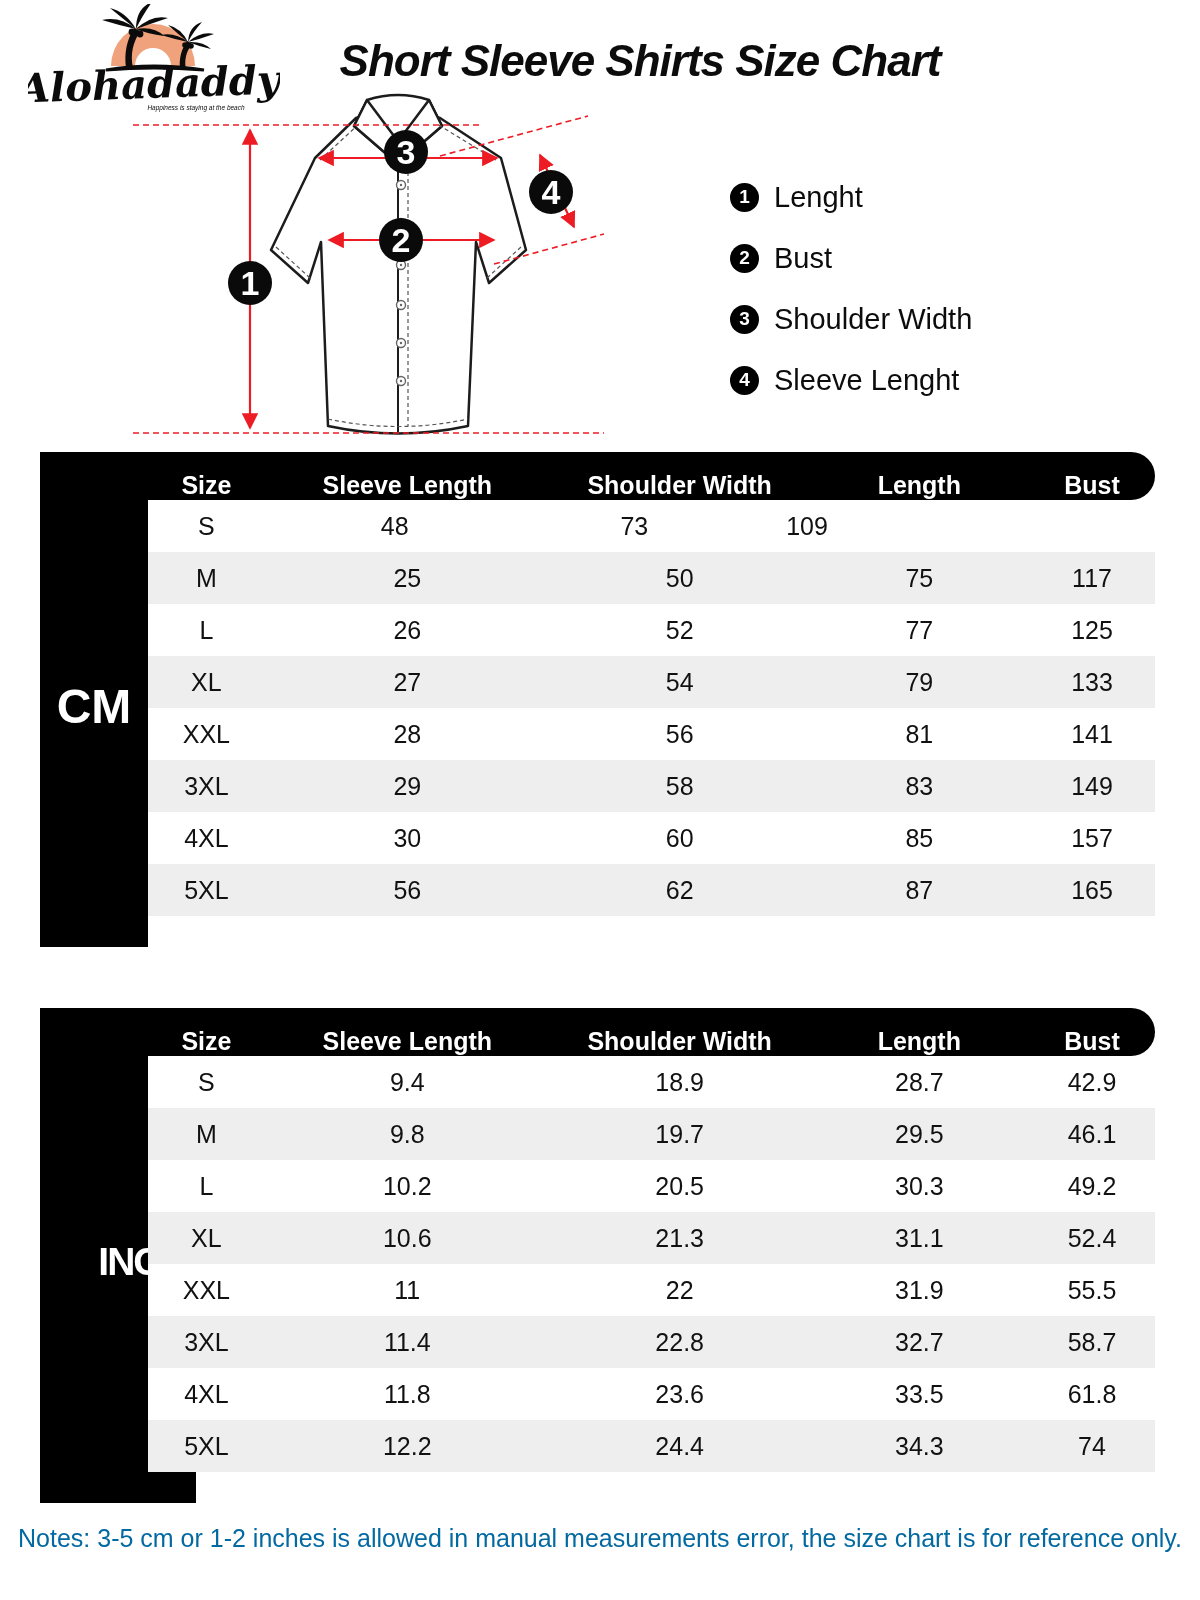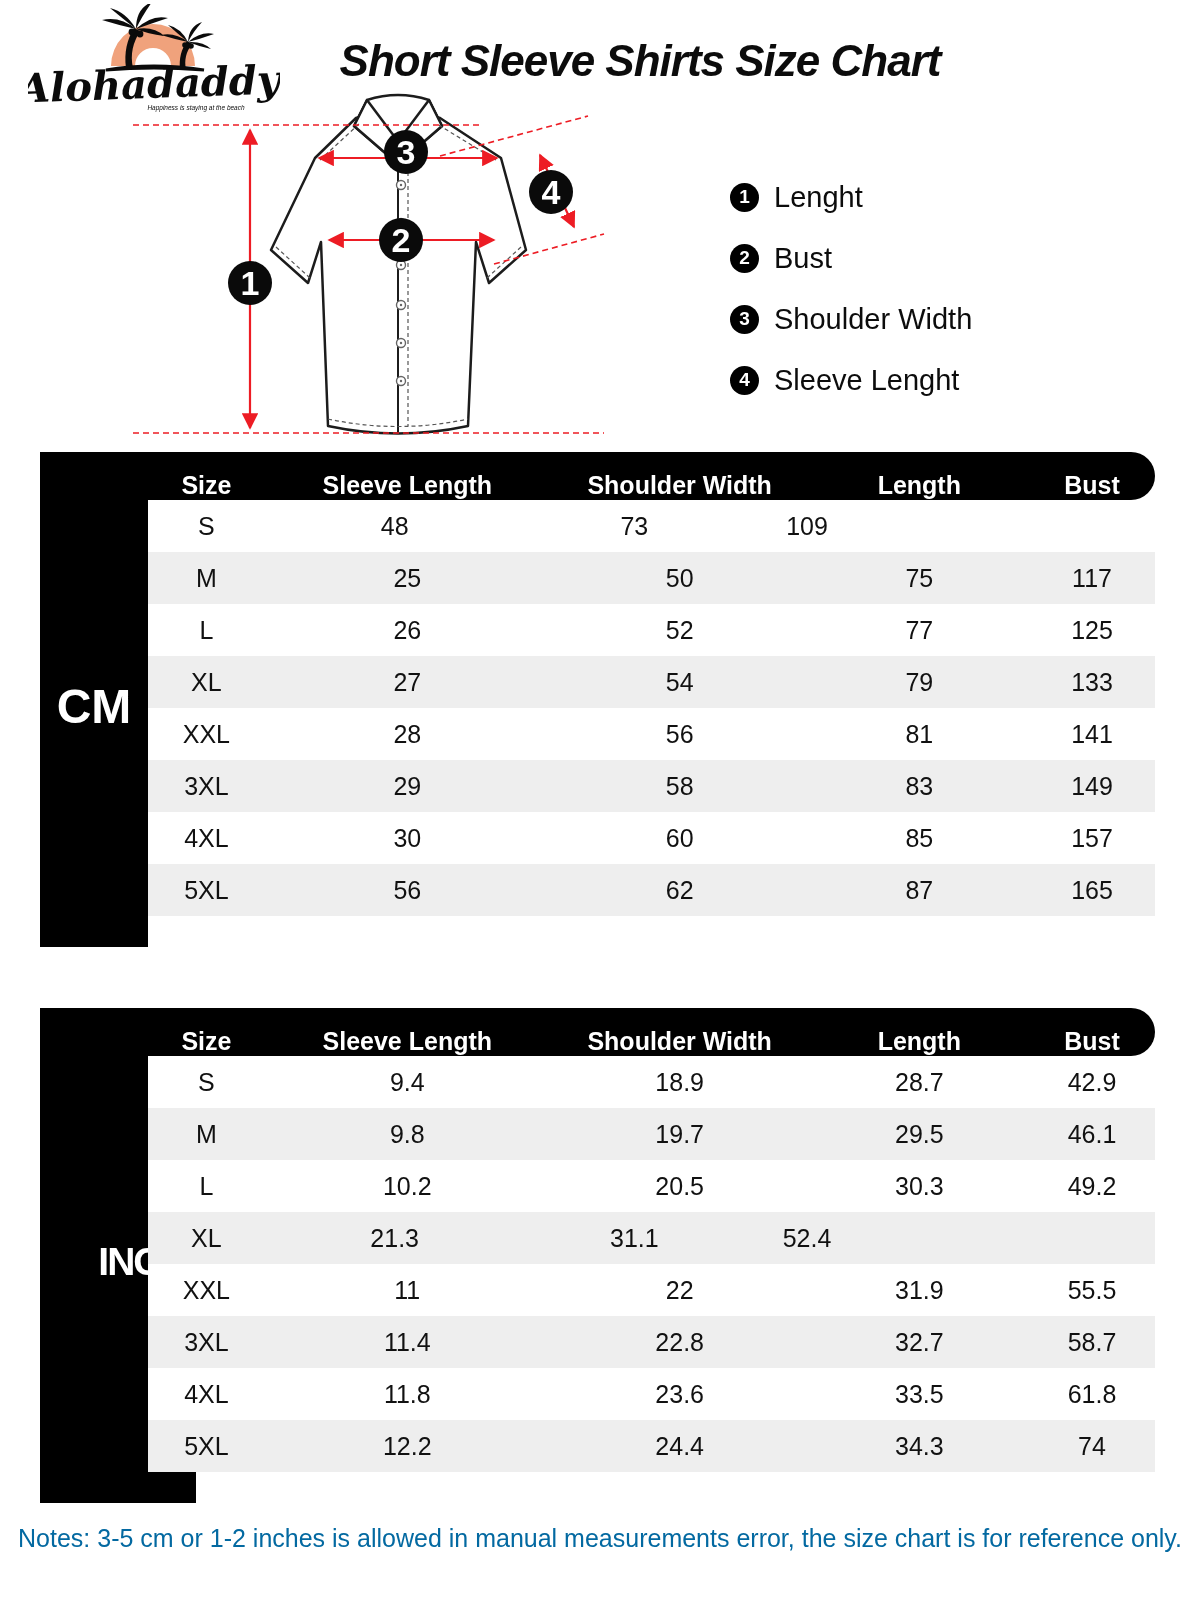--- a/index.html
+++ b/index.html
@@ -262,20 +262,21 @@
         </div>
       <div class="trow">
           <span class="c c0">L</span>
           <span class="c c1">10.2</span>
           <span class="c c2">20.5</span>
           <span class="c c3">30.3</span>
           <span class="c c4">49.2</span>
         </div>
       <div class="trow alt">
           <span class="c c0">XL</span>
+          <span class="c c1">10.6</span>
           <span class="c c2">21.3</span>
           <span class="c c3">31.1</span>
           <span class="c c4">52.4</span>
         </div>
       <div class="trow">
           <span class="c c0">XXL</span>
           <span class="c c1">11</span>
           <span class="c c2">22</span>
           <span class="c c3">31.9</span>
           <span class="c c4">55.5</span>

